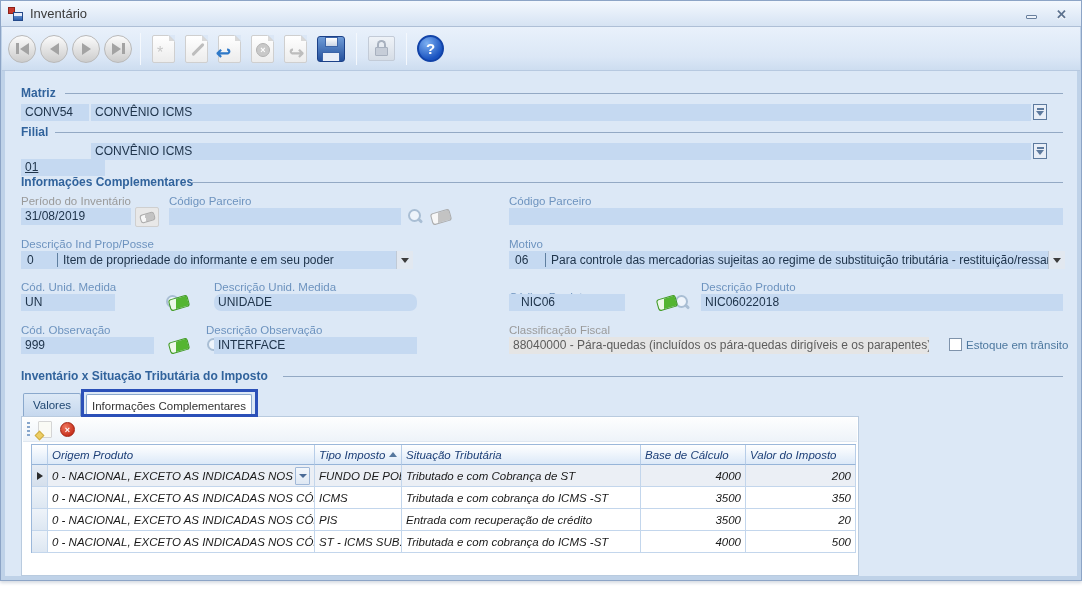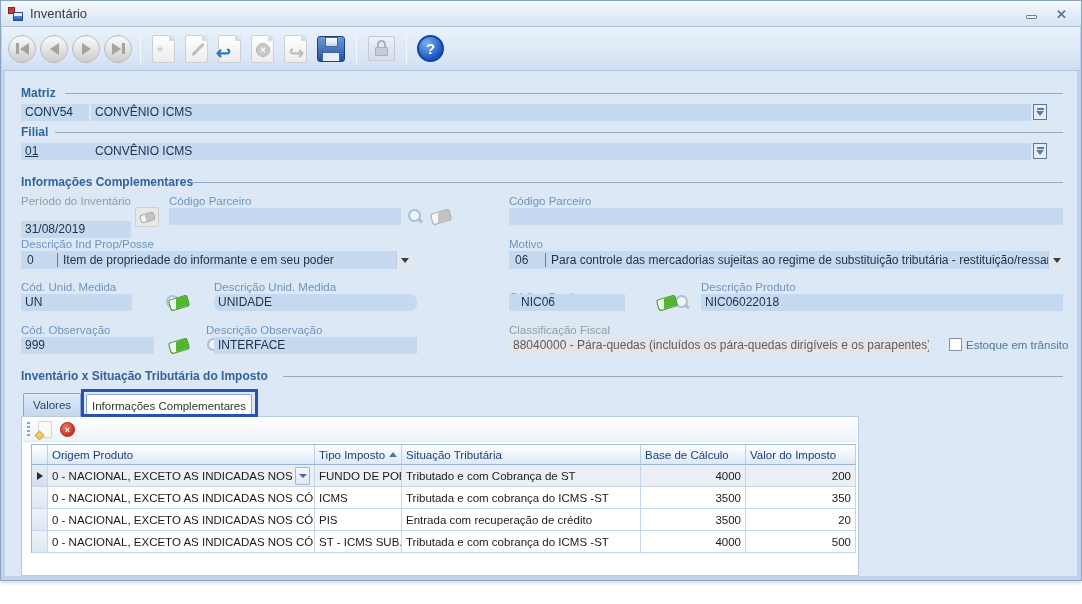--- a/index.html
+++ b/index.html
@@ -97,21 +97,21 @@
                   background:linear-gradient(#fdfefe,#eef3f9); border-bottom:1px solid #e0e8f1; border-radius:2px 2px 0 0;
                   display:flex; align-items:center; padding-left:4px; gap:8px; }
   .grip { width:3px; height:16px; background:repeating-linear-gradient(to bottom,#87a6cc 0 2px,transparent 2px 4px); }
   .mini-doc { width:14px; height:17px; background:#fbfbf4; border:1px solid #cfcfcf; border-radius:1px; position:relative; opacity:.85; }
   .mini-doc .spark { position:absolute; left:-3px; bottom:-2px; width:7px; height:7px; background:#edc84a; border:1px solid #c9a227; transform:rotate(45deg); }
   .del-circ { width:15px; height:15px; border-radius:50%; background:radial-gradient(circle at 35% 30%, #f0755c, #c62f1c 75%);
               border:1px solid #a32413; color:#fff; font-size:9px; font-weight:bold; display:flex; align-items:center; justify-content:center; }
 
   
   .grid { position:absolute; border-top:1px solid #9cb8da; border-left:1px solid #9cb8da; background:#fff; }
-  .g-row { display:flex; }
+  .g-row { display:flex;font-style:italic; }
   .g-cell { border-right:1px solid #c3d6ec; border-bottom:1px solid #c3d6ec; font-size:11.5px; color:#1a1a1a;
             padding:0 4px; white-space:nowrap; overflow:hidden; display:flex; align-items:center; height:22px; }
   .g-head .g-cell { background:linear-gradient(#ffffff,#dce9f8); border-right:1px solid #b7cde8; border-bottom:1px solid #96b4d8;
                     color:#1d3f77; height:20px; }
   .c0 { width:16px; padding:0; justify-content:center; }
   .c1 { width:267px; }
   .c2 { width:87px; }
   .c3 { width:239px; }
   .c4 { width:105px; justify-content:flex-end; }
   .c5 { width:110px; justify-content:flex-end; }
@@ -197,34 +197,34 @@
     <div class="abs field" style="left:16px; top:33px; width:68px;">CONV54</div>
     <div class="abs field" style="left:86px; top:33px; width:940px;">CONVÊNIO ICMS</div>
     <div class="abs ddbtn" style="left:1028px; top:33px;">
         <div class="bar"></div>
         <div class="tri"></div>
       </div>
 
     
     <div class="abs sec-h" style="left:16px; top:54px;">Filial</div>
     <div class="abs sec-line" style="left:50px; top:61px; width:1008px;"></div>
-    <div class="abs field" style="left:16px; top:72px; width:76px;text-decoration:underline;">01</div>
+    <div class="abs field" style="left:16px; top:88px; width:84px;text-decoration:underline;">01</div>
     <div class="abs field" style="left:86px; top:72px; width:940px;">CONVÊNIO ICMS</div>
     <div class="abs ddbtn" style="left:1028px; top:72px;">
         <div class="bar"></div>
         <div class="tri"></div>
       </div>
 
     
     <div class="abs sec-h" style="left:16px; top:104px;">Informações Complementares</div>
     <div class="abs sec-line" style="left:186px; top:111px; width:872px;"></div>
 
     
     <div class="abs flabel dis" style="left:16px; top:124px;">Período do Inventário</div>
-    <div class="abs field" style="left:16px; top:150px; width:110px;">31/08/2019</div>
+    <div class="abs field" style="left:16px; top:137px; width:110px;">31/08/2019</div>
     <div class="abs minibtn" style="left:130px; top:136px;">
         <span class="eraser gray" style="width:15px;height:9px;"></span>
       </div>
     <div class="abs flabel" style="left:164px; top:124px;">Código Parceiro</div>
     <div class="abs field" style="left:164px; top:137px; width:232px;"></div>
     <span class="abs mag" style="left:402px; top:138px;"></span>
     <span class="abs eraser gray" style="left:426px; top:140px;"></span>
     <div class="abs flabel" style="left:504px; top:124px;">Código Parceiro</div>
     <div class="abs field" style="left:504px; top:137px; width:554px;"></div>
 
@@ -243,21 +243,21 @@
       <span class="code">06</span>
       <span class="cdiv"></span>
       <span class="ctext">Para controle das mercadorias sujeitas ao regime de substituição tributária - restituição/ressarcimento/complementaç</span>
       <span class="carr">
           <i></i>
         </span>
     </div>
 
     
     <div class="abs flabel" style="left:16px; top:210px;">Cód. Unid. Medida</div>
-    <div class="abs field" style="left:16px; top:223px; width:111px;">UN</div>
+    <div class="abs field" style="left:16px; top:223px; width:94px;">UN</div>
     <span class="abs mag" style="left:140px; top:224px;"></span>
     <span class="abs eraser green" style="left:164px; top:226px;"></span>
     <div class="abs flabel" style="left:209px; top:210px;">Descrição Unid. Medida</div>
     <div class="abs field" style="left:209px; top:223px; width:203px;border-radius:7px;">UNIDADE</div>
     <div class="abs flabel" style="left:504px; top:220px;">Código Produto</div>
     <div class="abs field" style="left:504px; top:223px; width:116px;padding-left:12px;">NIC06</div>
     <span class="abs mag" style="left:628px; top:224px;"></span>
     <span class="abs eraser green" style="left:652px; top:226px;"></span>
     <div class="abs flabel" style="left:696px; top:210px;">Descrição Produto</div>
     <div class="abs field" style="left:696px; top:223px; width:362px;">NIC06022018</div>

